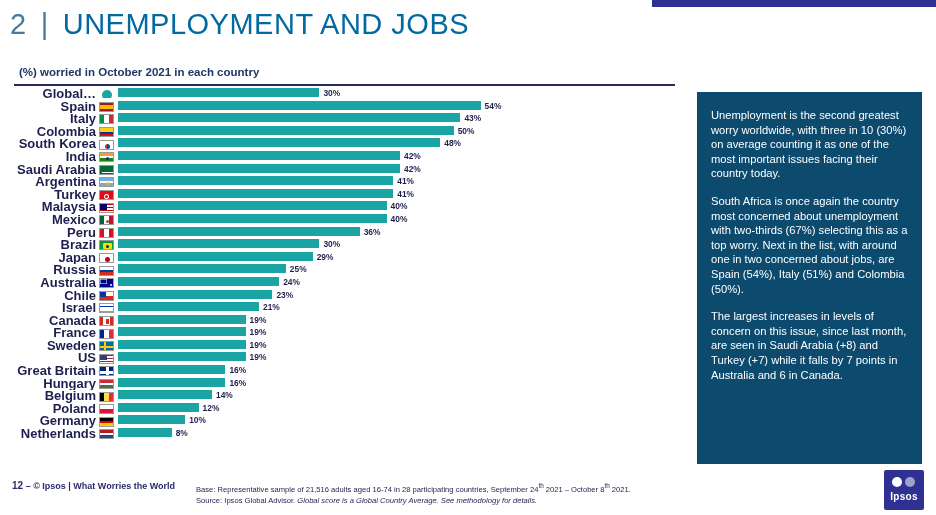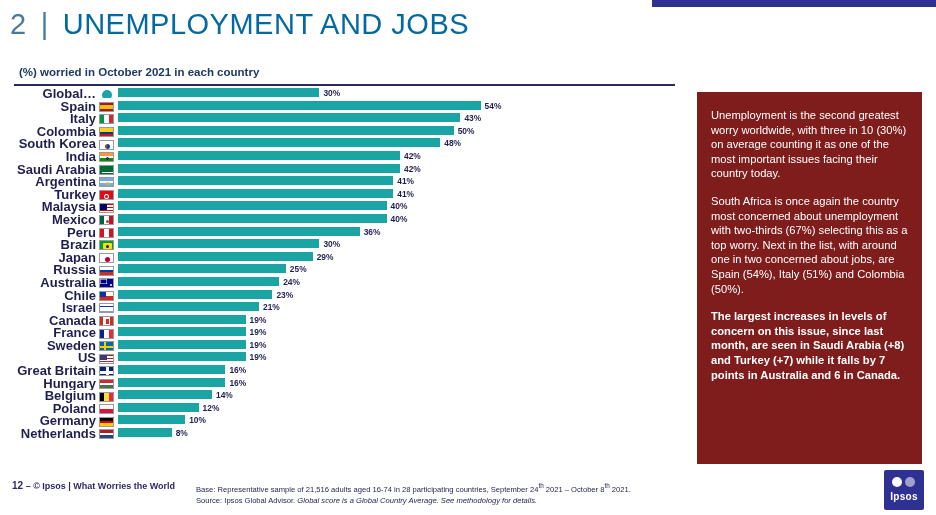--- a/index.html
+++ b/index.html
@@ -50,26 +50,26 @@
   .bar{
     height:9px;background:#1aa4a4;
   }
   .val{
     font-size:8.4px;font-weight:bold;color:#1f1f4f;margin-left:4px;white-space:nowrap;
   }
 
   
   .panel{
     position:absolute;left:697px;top:92px;width:225px;height:372px;
-    background:#7f1d1d;color:#ffffff;
+    background:#0c4a6e;color:#ffffff;
     padding:16px 14px;box-sizing:border-box;
     font-size:11.2px;line-height:14.6px;
   }
   .panel p{margin:0 0 13px 0;}
-  .panel p:last-child{margin-bottom:8px;font-weight:bold;}
+  .panel p:last-child{margin-bottom:8px;}
 
   
   .footer-left{
     position:absolute;left:12px;top:480px;font-size:9px;font-weight:bold;color:#2a2a6a;
   }
   .footer-left .pg{font-size:10px;}
   .footer-note{
     position:absolute;left:196px;top:480px;font-size:7.6px;color:#1f1f4f;line-height:11px;
     width:470px;
   }

